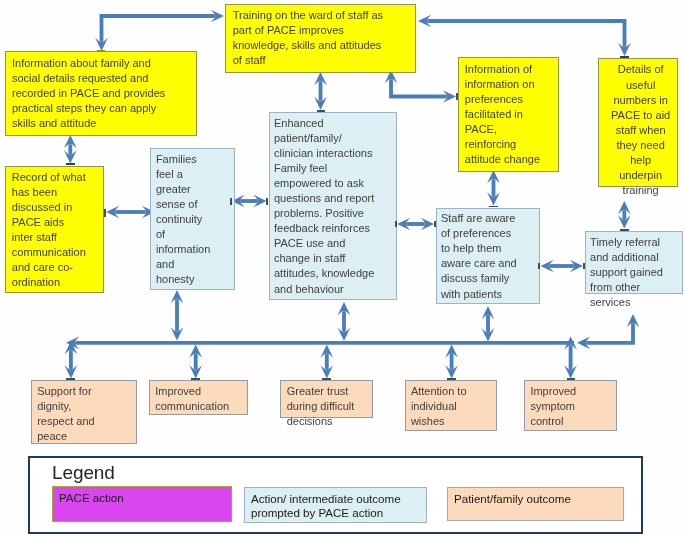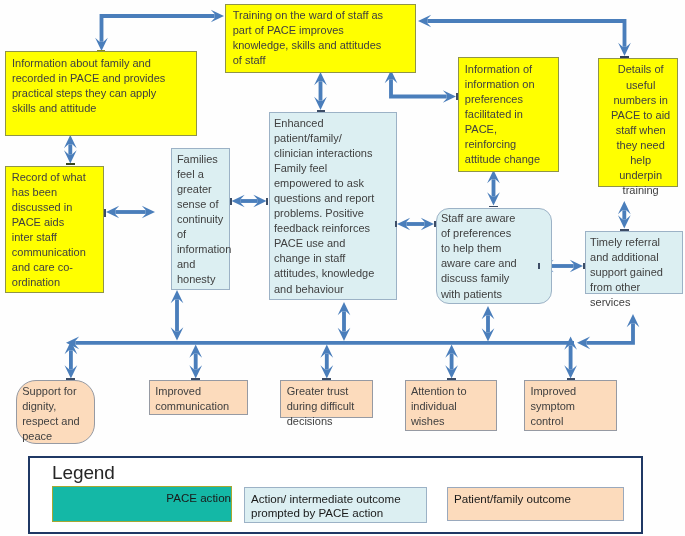--- a/index.html
+++ b/index.html
@@ -11,21 +11,21 @@
   .node.pace_action{background:#ffff00;border-color:#8f9449;}
   .node.intermediate_outcome{background:#dceff2;border-color:#9cb2c6;}
   .node.patient_outcome{background:#fcdbbc;border-color:#969aa3;}
   svg#arrows{position:absolute;left:0;top:0;width:685px;height:536px;z-index:2;}
   #legend{position:absolute;box-sizing:border-box;border:2px solid #1f3864;background:#fff;
           left:28px;top:456px;width:615px;height:78px;z-index:4;}
   #legend .lg-title{position:absolute;left:22px;top:4px;font-size:19px;color:#262626;
           font-family:"Liberation Sans",sans-serif;letter-spacing:-0.1px;}
   .swatch{position:absolute;box-sizing:border-box;border:1px solid #9aa89a;
           font-size:11.6px;line-height:14.2px;color:#1a1a1a;padding:4px 0 0 6px;letter-spacing:-0.02px;}
-  .swatch.pace_action{background:#14b8a6;border-color:#a6a832;text-align:right;}
+  .swatch.pace_action{background:#d946ef;border-color:#a6a832;}
   .swatch.intermediate_outcome{background:#dceff2;border-color:#9cb2c6;}
   .swatch.patient_outcome{background:#fcdbbc;border-color:#9aa9bd;}
   .tline{white-space:pre;}
   .cmark{position:absolute;background:#3d4d66;z-index:5;}
 </style>
 </head>
 <body>
 
 <div id="stage">
   <svg id="arrows" viewBox="0 0 685 536" width="685" height="536">
@@ -130,20 +130,21 @@
       </g>
       <g fill="#4a7ebb">
         <polyline points="570.60,345.80 570.60,369.20" fill="none" stroke="#4a7ebb" stroke-width="3.84" stroke-linejoin="miter" stroke-linecap="butt"></polyline>
         <path d="M570.60,336.50 L564.25,349.70 L568.68,345.80 L572.52,345.80 L576.95,349.70 Z"></path>
         <path d="M570.60,378.50 L576.95,365.30 L572.52,369.20 L568.68,369.20 L564.25,365.30 Z"></path>
       </g>
     </svg>
   <div id="nodes">
       <div class="node pace_action" style="left: 4.5px; top: 51px; width: 192.5px; height: 84.5px; padding: 4px 1px 0px 6.5px;">
         <div class="tline">Information about family and</div>
+        <div class="tline">social details requested and</div>
         <div class="tline">recorded in PACE and provides</div>
         <div class="tline">practical steps they can apply</div>
         <div class="tline">skills and attitude</div>
       </div>
       <div class="node pace_action" style="left: 225.3px; top: 3.5px; width: 190.5px; height: 69px; padding: 3.4px 1px 0px 6.4px;">
         <div class="tline">Training on the ward of staff as</div>
         <div class="tline">part of PACE improves</div>
         <div class="tline">knowledge, skills and attitudes</div>
         <div class="tline">of staff</div>
       </div>
@@ -170,21 +171,21 @@
       <div class="node pace_action" style="left: 4.8px; top: 166px; width: 99.7px; height: 126.8px; padding: 2.6px 1px 0px 6px;">
         <div class="tline">Record of what</div>
         <div class="tline">has been</div>
         <div class="tline">discussed in</div>
         <div class="tline">PACE aids</div>
         <div class="tline">inter staff</div>
         <div class="tline">communication</div>
         <div class="tline">and care co-</div>
         <div class="tline">ordination</div>
       </div>
-      <div class="node intermediate_outcome" style="left: 171px; top: 148.3px; width: 59px; height: 142px; padding: 2.5px 1px 0px 4.9px;">
+      <div class="node intermediate_outcome" style="left: 150px; top: 148.3px; width: 85px; height: 142px; padding: 2.5px 1px 0px 4.9px;">
         <div class="tline">Families</div>
         <div class="tline">feel a</div>
         <div class="tline">greater</div>
         <div class="tline">sense of</div>
         <div class="tline">continuity</div>
         <div class="tline">of</div>
         <div class="tline">information</div>
         <div class="tline">and</div>
         <div class="tline">honesty</div>
       </div>
@@ -195,36 +196,36 @@
         <div class="tline">Family feel</div>
         <div class="tline">empowered to ask</div>
         <div class="tline">questions and report</div>
         <div class="tline">problems. Positive</div>
         <div class="tline">feedback reinforces</div>
         <div class="tline">PACE use and</div>
         <div class="tline">change in staff</div>
         <div class="tline">attitudes, knowledge</div>
         <div class="tline">and behaviour</div>
       </div>
-      <div class="node intermediate_outcome" style="left: 435.5px; top: 207.5px; width: 116px; height: 96.3px; padding: 2.8px 1px 0px 4.4px; border-radius: 13px;">
+      <div class="node intermediate_outcome" style="left: 435.5px; top: 207.5px; width: 104px; height: 96.3px; padding: 2.8px 1px 0px 4.4px;">
         <div class="tline">Staff are aware</div>
         <div class="tline">of preferences</div>
         <div class="tline">to help them</div>
         <div class="tline">aware care and</div>
         <div class="tline">discuss family</div>
         <div class="tline">with patients</div>
       </div>
       <div class="node intermediate_outcome" style="left: 584.5px; top: 231.2px; width: 98px; height: 63px; padding: 3px 1px 0px 4.6px;">
         <div class="tline">Timely referral</div>
         <div class="tline">and additional</div>
         <div class="tline">support gained</div>
         <div class="tline">from other</div>
         <div class="tline">services</div>
       </div>
-      <div class="node patient_outcome" style="left: 16px; top: 379.9px; width: 79px; height: 64.4px; padding: 3.2px 1px 0px 5.2px; border-radius: 20px;">
+      <div class="node patient_outcome" style="left: 31px; top: 379.9px; width: 106px; height: 64.4px; padding: 3.2px 1px 0px 5.2px;">
         <div class="tline">Support for</div>
         <div class="tline">dignity,</div>
         <div class="tline">respect and</div>
         <div class="tline">peace</div>
       </div>
       <div class="node patient_outcome" style="left: 149.4px; top: 380.1px; width: 98.4px; height: 35.3px; padding: 3.3px 1px 0px 4.8px;">
         <div class="tline">Improved</div>
         <div class="tline">communication</div>
       </div>
       <div class="node patient_outcome" style="left: 280px; top: 380.2px; width: 93.1px; height: 38px; padding: 2.7px 1px 0px 5.7px;">

